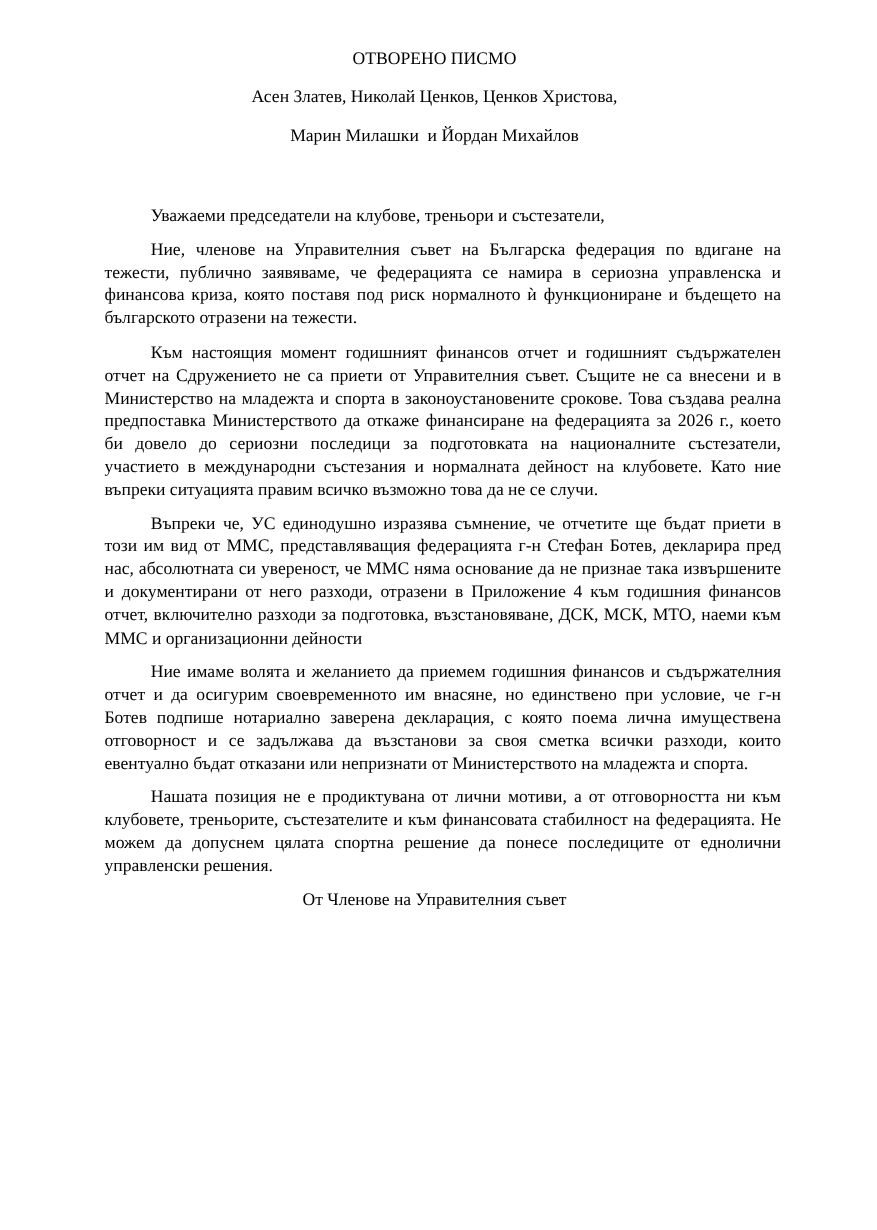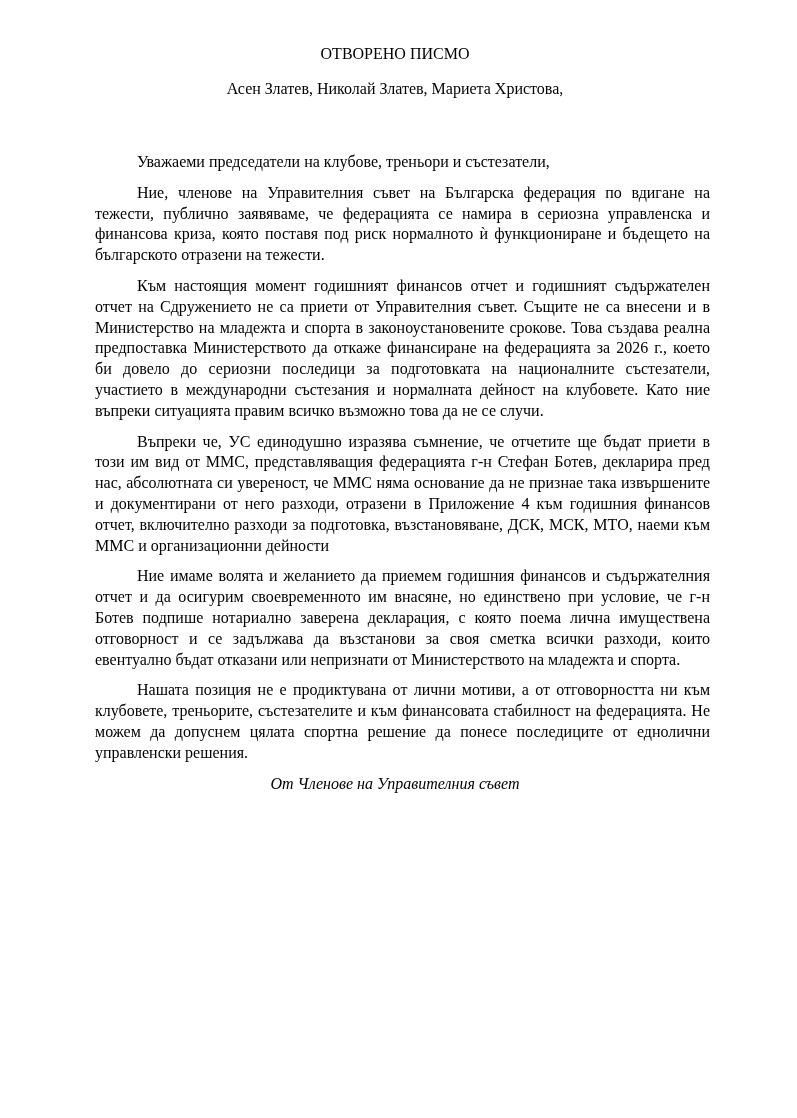--- a/index.html
+++ b/index.html
@@ -35,31 +35,31 @@
     text-align: justify;
     text-justify: inter-word;
   }
   .doc-body p.indent {
     text-indent: 42px;
   }
   .closing {
     text-align: center;
     line-height: 20.8px;
     margin-top: 0;
-    font-style: italic;
   }
 </style>
 </head>
 <body>
 
 <div class="page">
 
   <header class="doc-header">
     <div class="header-line">ОТВОРЕНО ПИСМО</div>
-    <div class="header-line">Асен Златев, Николай Златев, Мариета Христова,</div>
+    <div class="header-line">Асен Златев, Николай Ценков, Ценков Христова,</div>
+    <div class="header-line">Марин Милашки  и Йордан Михайлов</div>
   </header>
 
   <main class="doc-body">
 
   <p class="indent">Уважаеми председатели на клубове, треньори и състезатели,</p>
       <p class="indent">Ние, членове на Управителния съвет на Българска федерация по вдигане на тежести, публично заявяваме, че федерацията се намира в сериозна управленска и финансова криза, която поставя под риск нормалното ѝ функциониране и бъдещето на българското отразени на тежести.</p>
       <p class="indent">Към настоящия момент годишният финансов отчет и годишният съдържателен отчет на Сдружението не са приети от Управителния съвет. Същите не са внесени и в Министерство на младежта и спорта в законоустановените срокове. Това създава реална предпоставка Министерството да откаже финансиране на федерацията за 2026 г., което би довело до сериозни последици за подготовката на националните състезатели, участието в международни състезания и нормалната дейност на клубовете. Като ние въпреки ситуацията правим всичко възможно това да не се случи.</p>
       <p class="indent">Въпреки че, УС единодушно изразява съмнение, че отчетите ще бъдат приети в този им вид от ММС, представляващия федерацията г-н Стефан Ботев, декларира пред нас, абсолютната си увереност, че ММС няма основание да не признае така извършените и документирани от него разходи, отразени в Приложение 4 към годишния финансов отчет, включително разходи за подготовка, възстановяване, ДСК, МСК, МТО, наеми към ММС и организационни дейности</p>
       <p class="indent">Ние имаме волята и желанието да приемем годишния финансов и съдържателния отчет и да осигурим своевременното им внасяне, но единствено при условие, че г-н Ботев подпише нотариално заверена декларация, с която поема лична имуществена отговорност и се задължава да възстанови за своя сметка всички разходи, които евентуално бъдат отказани или непризнати от Министерството на младежта и спорта.</p>
       <p class="indent">Нашата позиция не е продиктувана от лични мотиви, а от отговорността ни към клубовете, треньорите, състезателите и към финансовата стабилност на федерацията. Не можем да допуснем цялата спортна решение да понесе последиците от еднолични управленски решения.</p>

